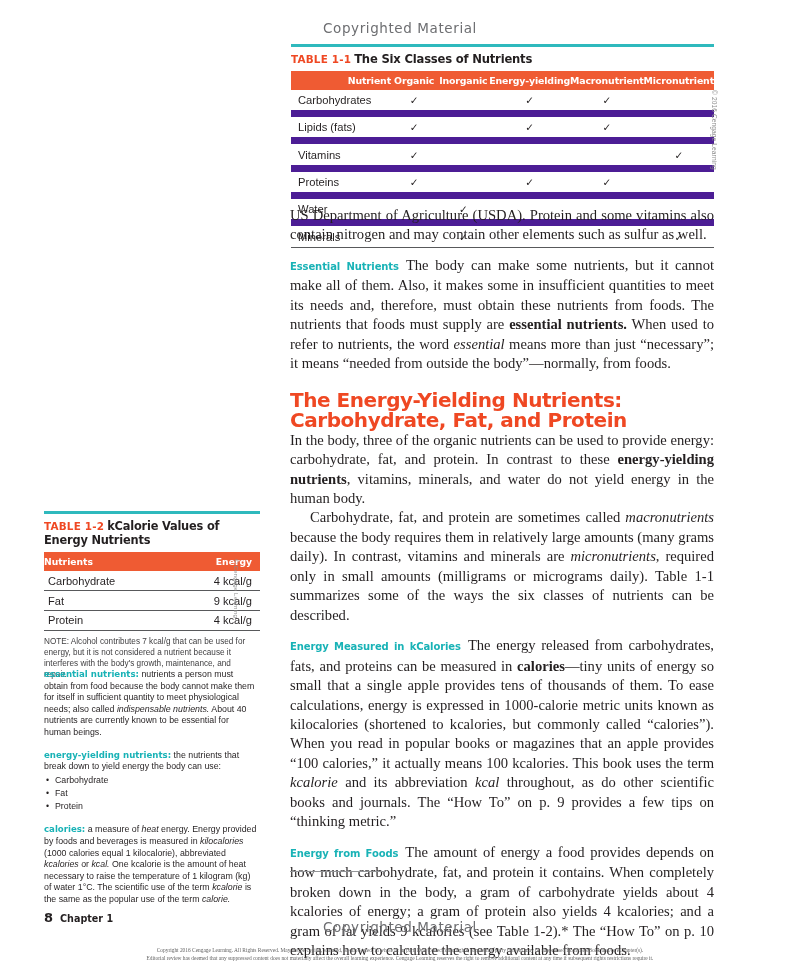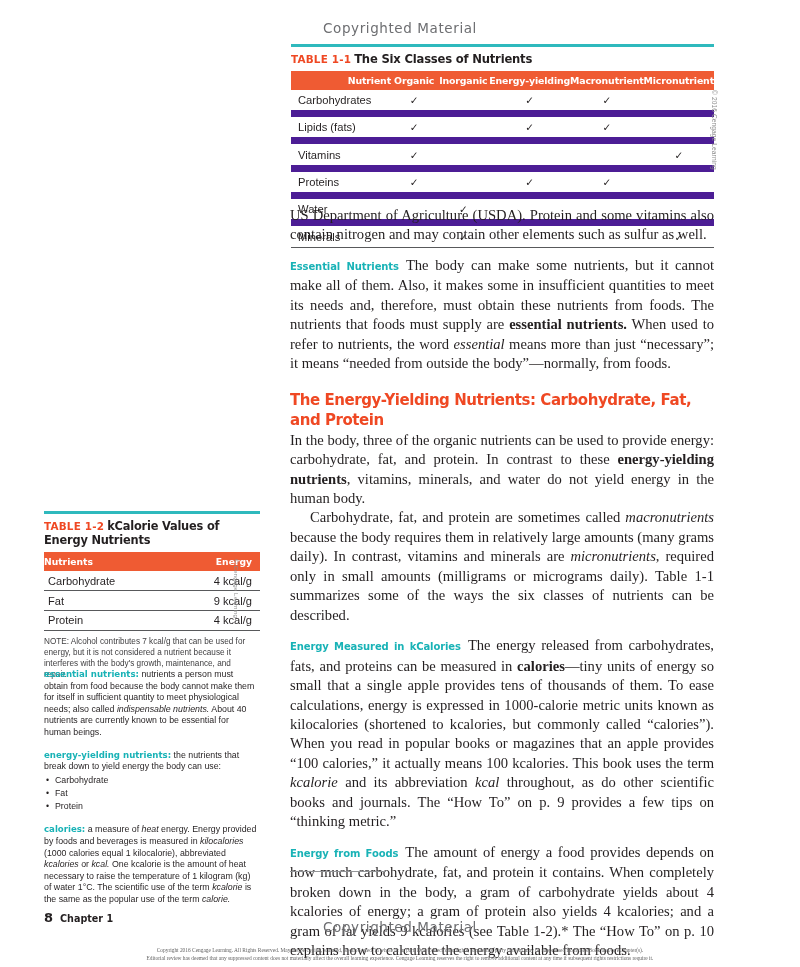--- a/index.html
+++ b/index.html
@@ -52,21 +52,21 @@
   .runin {
     font-family: "DejaVu Sans", sans-serif;
     font-weight: bold;
     font-size: 10px;
     color: #18b2b6;
     letter-spacing: -0.1px;
   }
   .runin-gap { display: inline-block; width: 7px; }
   h2.section-head {
     font-family: "DejaVu Sans", sans-serif;
-    font-size: 15px;
+    font-size: 20px;
     font-weight: bold;
     color: #ef4823;
     margin: 16px 0 1px 0;
     letter-spacing: -0.45px;
     line-height: 20px;
   }
 
   
   #footnote-block {
     position: absolute;

